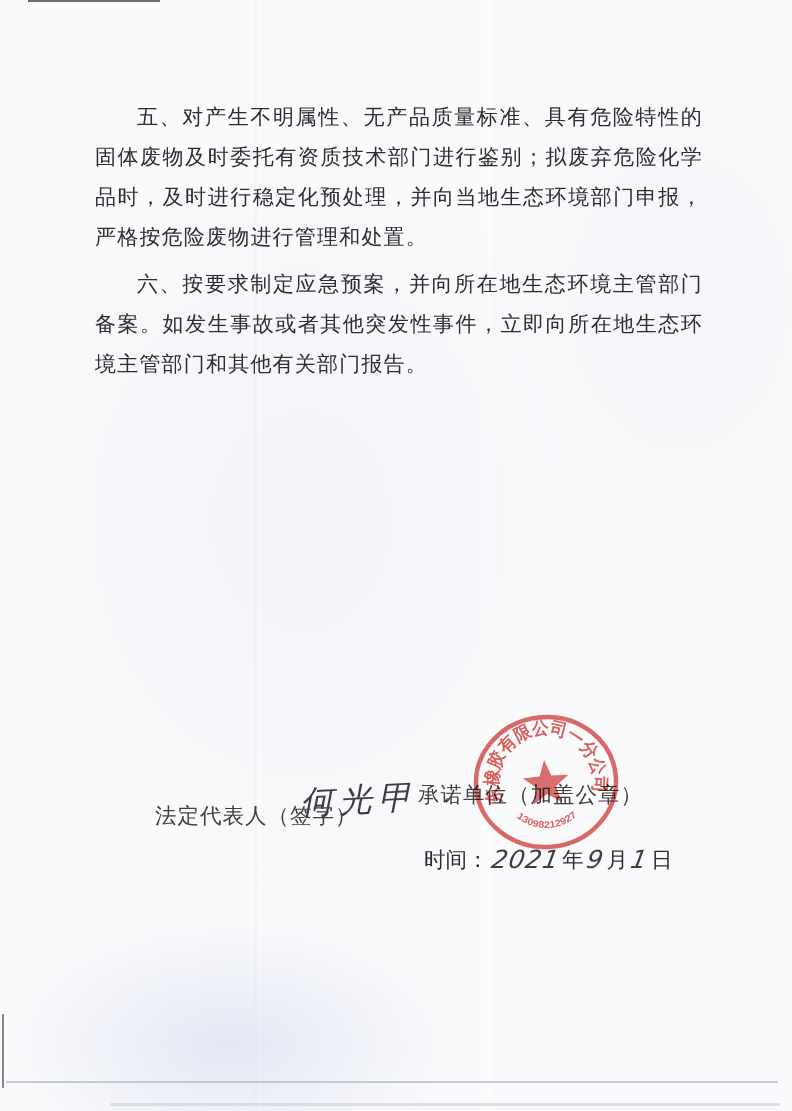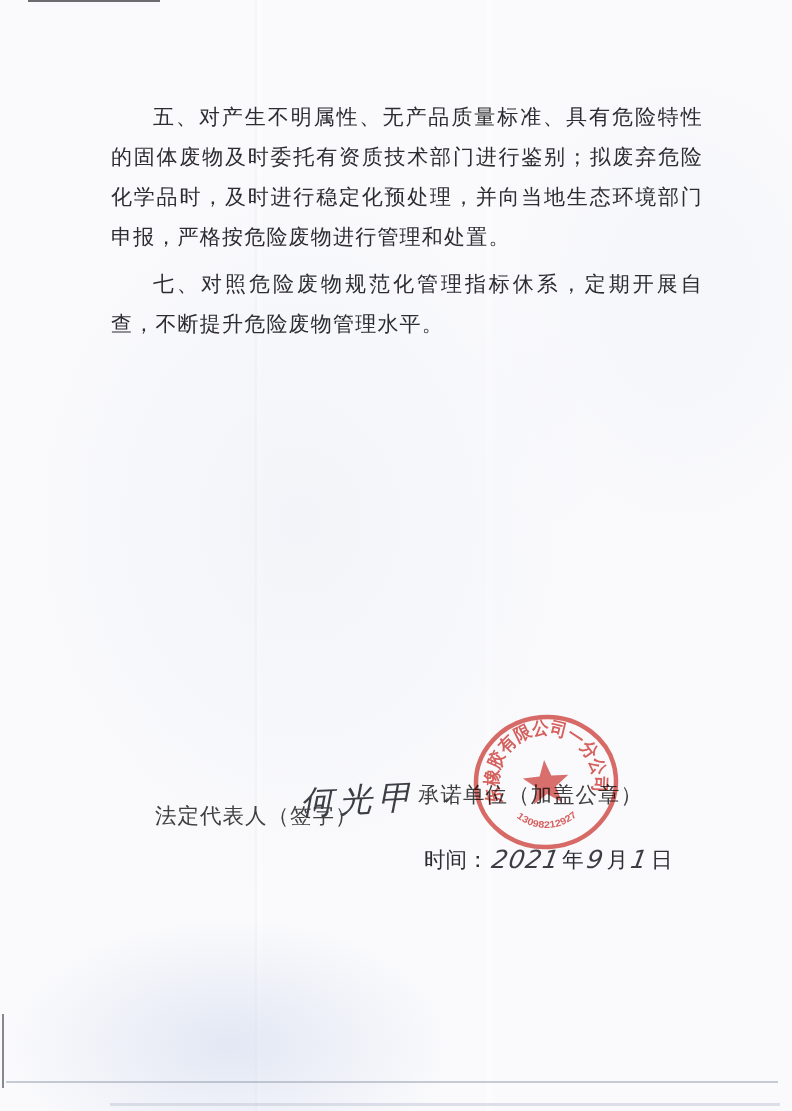--- a/index.html
+++ b/index.html
@@ -33,21 +33,21 @@
   }
   .scan-shadow-bottom {
     position: absolute; left: 110px; top: 1103px; width: 670px; height: 3px;
     background: #c8cdda; opacity: .6;
   }
   .body-text {
     position: absolute; left: 95px; top: 97px; width: 608px;
     color: #2c2c31;
   }
   .body-text p {
-    margin: 0 0 7px 16px;
+    margin: 0 0 7px 0;
     font-size: 21px;
     line-height: 40px;
     letter-spacing: 1.2px;
     text-indent: 2em;
     text-align: justify;
     text-justify: inter-character;
   }
   .sig-label {
     position: absolute;
     font-size: 21.5px;
@@ -89,21 +89,21 @@
 <body>
 
 <div class="paper-texture"></div>
 <div class="scan-line-top"></div>
 <div class="scan-line-left"></div>
 <div class="scan-line-bottom"></div>
 <div class="scan-shadow-bottom"></div>
 
 <div class="body-text">
   <p>五、对产生不明属性、无产品质量标准、具有危险特性的固体废物及时委托有资质技术部门进行鉴别；拟废弃危险化学品时，及时进行稳定化预处理，并向当地生态环境部门申报，严格按危险废物进行管理和处置。</p>
-  <p>七、对照危险废物规范化管理指标休系，定期开展自查，不断提升危险废物管理水平。</p>
+  <p>六、按要求制定应急预案，并向所在地生态环境主管部门备案。如发生事故或者其他突发性事件，立即向所在地生态环境主管部门和其他有关部门报告。</p>
 </div>
 
 <div class="sig-label legal-rep">法定代表人（签字）</div>
 
 <div class="signature-name handwriting">何光甲</div>
 
 <div class="sig-label unit-label">承诺单位（加盖公章）</div>
 
 <div class="time-row">
   <span>时间：</span>

